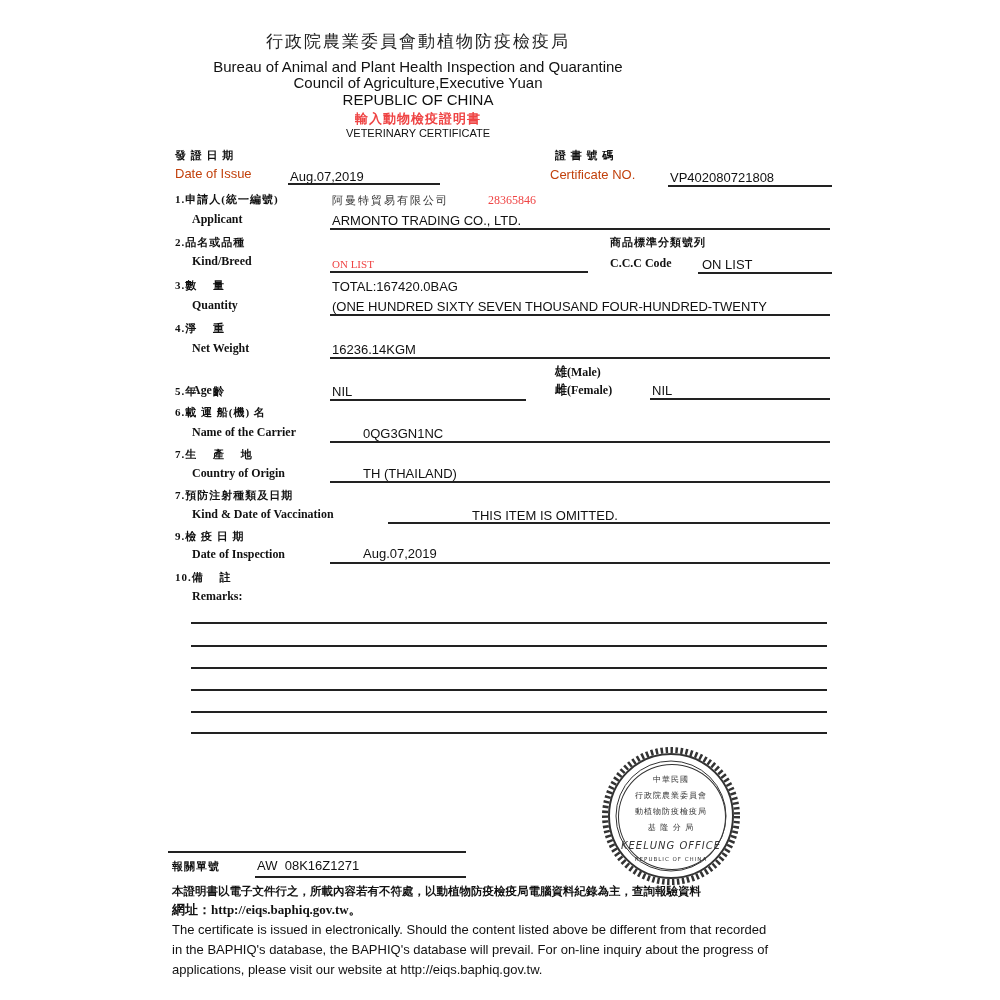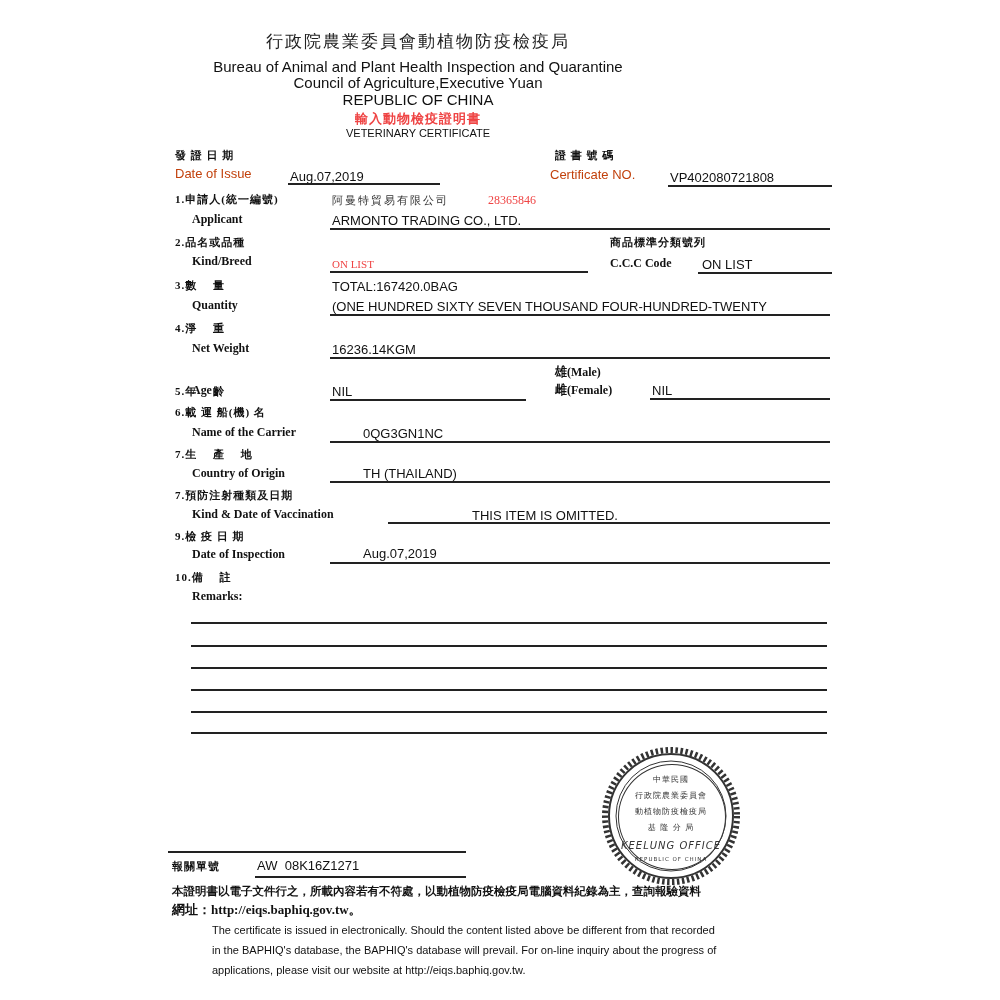--- a/index.html
+++ b/index.html
@@ -13,21 +13,21 @@
   .zh-lbl { font-family:Liberation Serif, serif; font-size:11px; font-weight:bold; color:#111; letter-spacing:1px; }
   .sans-lbl { font-size:13px; color:#c2410c; }
   .val { font-size:13px; color:#111; }
   .serif-val { font-family:"Liberation Serif", serif; font-size:11px; color:#ef4444; }
   .zh-val { font-family:"DejaVu Serif", serif; font-size:11px; color:#333; letter-spacing:2px; }
   .line { position:absolute; height:1.5px; background:#222; }
   .seal { position:absolute; left:598px; top:746px; width:146px; height:140px; }
   .seal-inner { position:absolute; left:20px; top:18px; width:106px; height:104px; border-radius:50%; border:1.5px solid #333; background:#fff; }
   .seal-text { position:absolute; width:146px; text-align:center; font-family:"DejaVu Sans", sans-serif; font-size:8px; color:#333; letter-spacing:1px; }
   .foot-zh { font-family:"DejaVu Serif", serif; font-size:11.5px; font-weight:bold; color:#111; }
-  .foot-en { font-size:11px; color:#111; line-height:20px;margin-left:40px; }
+  .foot-en { font-size:13px; color:#111; line-height:20px; }
 </style>
 </head>
 <body>
 
 <div class="header zh-title">行政院農業委員會動植物防疫檢疫局</div>
 <div class="header en-line" style="top:58px;">Bureau of Animal and Plant Health Inspection and Quarantine</div>
 <div class="header en-line" style="top:74px;">Council of Agriculture,Executive Yuan</div>
 <div class="header en-line" style="top:91px;">REPUBLIC OF CHINA</div>
 <div class="header zh-sub" style="top:110px;">輸入動物檢疫證明書</div>
 <div class="header en-line" style="top:127px; font-size:11px;">VETERINARY CERTIFICATE</div>

